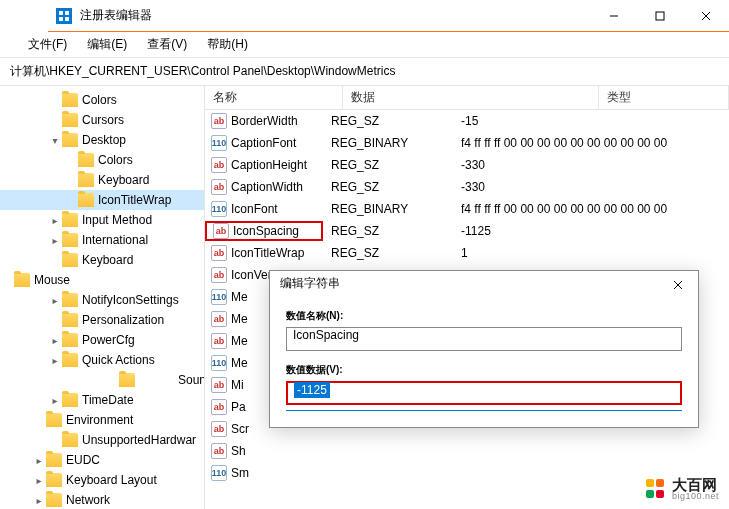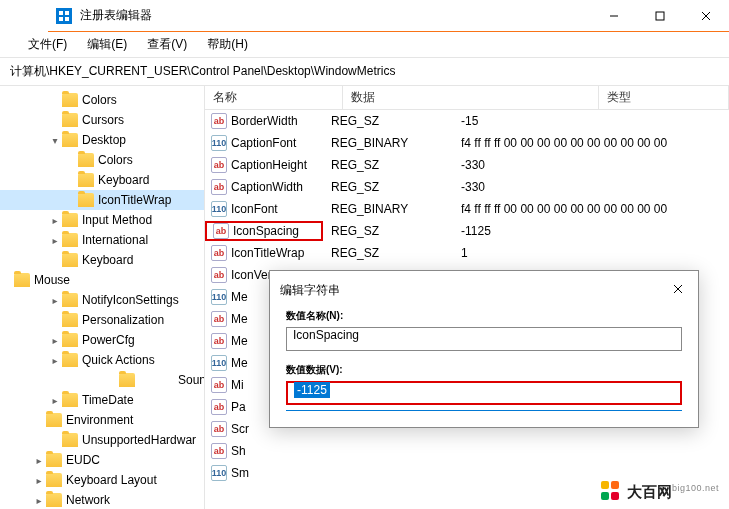--- a/index.html
+++ b/index.html
@@ -42,36 +42,36 @@
 .list-row.highlighted { position: relative; }
 .list-row.highlighted .cell-name { border: 2px solid #d00; }
 .list-row .reg-icon { width: 16px; height: 16px; margin-left: 6px; margin-right: 4px; flex-shrink: 0; display: inline-flex; align-items: center; justify-content: center; font-size: 9px; font-weight: bold; border-radius: 2px; }
 .reg-icon.str { background: #fff; border: 1px solid #aac; color: #c33; }
 .reg-icon.bin { background: #fff; border: 1px solid #9bc; color: #369; }
 .list-row .cell-name { width: 118px; padding-left: 0; display: flex; align-items: center; }
 .list-row .cell-type { width: 130px; padding-left: 8px; }
 .list-row .cell-data { flex: 1; padding-left: 8px; overflow: hidden; text-overflow: ellipsis; white-space: nowrap; }
 
 .dialog { position: absolute; left: 269px; top: 270px; width: 430px; background: #fff; border: 1px solid #888; box-shadow: 0 4px 20px rgba(0,0,0,0.2); }
-.dialog .dialog-title { height: 32px; display: flex; align-items: flex-end; padding: 4px 10px; justify-content: space-between; }
+.dialog .dialog-title { height: 32px; display: flex; align-items: flex-start; padding: 4px 10px; justify-content: space-between; }
 .dialog .dialog-title .close-btn { width: 20px; height: 20px; display: flex; align-items: center; justify-content: center; }
 .dialog .dialog-body { padding: 4px 16px 16px 16px; }
 .dialog label { display: block; font-size: 10px; margin-top: 2px; margin-bottom: 4px; font-weight: bold; }
 .dialog .text-input { width: 100%; height: 24px; border: 1px solid #888; padding: 0 6px; font-size: 12px; }
 .dialog .text-input.data { border: 2px solid #d00; margin-bottom: 6px; }
 .dialog .text-input.data .sel { background: #0078d4; color: #fff; padding: 1px 3px; }
 .dialog .field-line { border-top: 1px solid #0078d4; margin-top: -1px; }
 .dialog .buttons { display: flex; justify-content: flex-end; gap: 12px; margin-top: 18px; }
 .dialog .btn { width: 80px; height: 26px; border: 1px solid #888; background: #fdfdfd; display: flex; align-items: center; justify-content: center; font-size: 12px; }
 .dialog .btn.primary { border: 2px solid #d00; outline: 2px solid #0078d4; outline-offset: -5px; }
 
 .watermark { position: absolute; right: 10px; bottom: 8px; display: flex; align-items: center; gap: 6px; }
 .watermark .logo { display: flex; flex-wrap: wrap; width: 20px; height: 20px; gap: 2px; }
 .watermark .logo span { width: 8px; height: 8px; border-radius: 2px; }
-.watermark .text-wrap { display: flex; flex-direction: row; line-height: 1; }
+.watermark .text-wrap { display: flex; flex-direction: column; line-height: 1; }
 .watermark .cn { font-size: 15px; font-weight: bold; color: #222; }
 .watermark .en { font-size: 9px; color: #888; letter-spacing: 0.5px; }
 </style>
 </head>
 <body>
 
 <div class="titlebar">
   <span class="app-icon">
     <svg viewBox="0 0 12 12">
         <rect x="1" y="1" width="4" height="4" fill="#fff"></rect>

